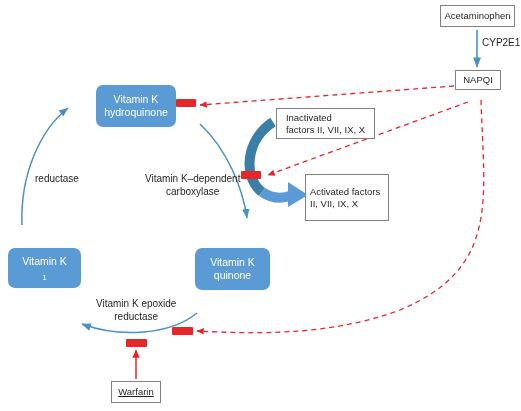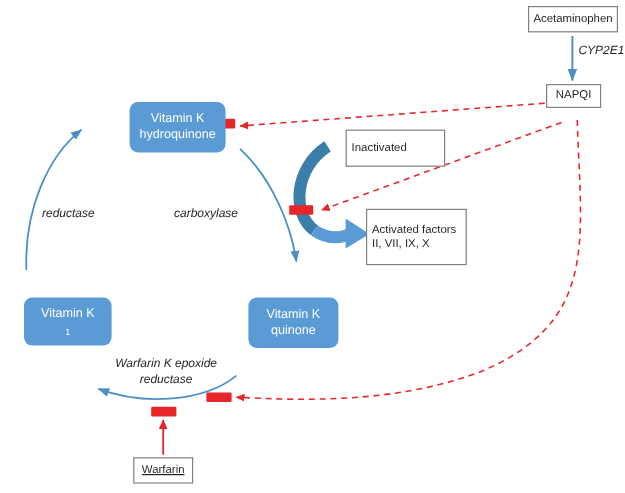--- a/index.html
+++ b/index.html
@@ -31,21 +31,20 @@
     border-radius: 7px;
     color: #ffffff;
     font-size: 10.5px;
     line-height: 13px;
     text-align: center;
     display: flex;
     align-items: center;
     justify-content: center;
     box-sizing: border-box;
     padding: 2px;
-    margin-left: 12px;
   }
   .node-blue span { display: block; }
   .node-blue sub { font-size: 7.5px; vertical-align: baseline; position: relative; top: 2px; }
 
   
   .node-box {
     position: absolute;
     background: #ffffff;
     border: 1px solid #808080;
     color: #231f20;
@@ -64,21 +63,20 @@
   }
 
   
   .label {
     position: absolute;
     color: #231f20;
     font-size: 10px;
     line-height: 13px;
     text-align: center;
     white-space: nowrap;
-    font-style: italic;
   }
 
   
   .inhibit-bar {
     position: absolute;
     background: #E8262A;
     border-radius: 1px;
   }
 </style>
 </head>
@@ -149,23 +147,24 @@
   </div>
 
   <div class="node-box" style="left:440px; top:5px; width:75px; height:22px;">
     <span>Acetaminophen</span>
   </div>
 
   <div class="node-box" style="left:455px; top:70px; width:46px; height:20px;justify-content:center;">
     <span>NAPQI</span>
   </div>
 
-  <div class="node-box left-align" style="left:288px; top:108px; width:83px; height:31px;">
+  <div class="node-box left-align" style="left:276px; top:108px; width:99px; height:31px;justify-content:center;">
     <div>
       <div>Inactivated</div>
+      <div>factors II, VII, IX, X</div>
     </div>
   </div>
 
   <div class="node-box left-align" style="left:305px; top:174px; width:84px; height:47px;">
     <div>
       <div>Activated factors</div>
       <div>II, VII, IX, X</div>
     </div>
   </div>
 
@@ -175,21 +174,22 @@
 
   <div class="label" style="left:482px; top:36px; text-align:left;">
     <span>CYP2E1</span>
   </div>
 
   <div class="label" style="left:35px; top:172px;">
     <div style="text-align:left;">reductase</div>
   </div>
 
   <div class="label" style="left:145px; top:172px;">
+    <div>Vitamin K–dependent</div>
     <div>carboxylase</div>
   </div>
 
   <div class="label" style="left:96px; top:297px;">
-    <div>Warfarin K epoxide</div>
+    <div>Vitamin K epoxide</div>
     <div>reductase</div>
   </div>
 
 </div>
 
 </body></html>

